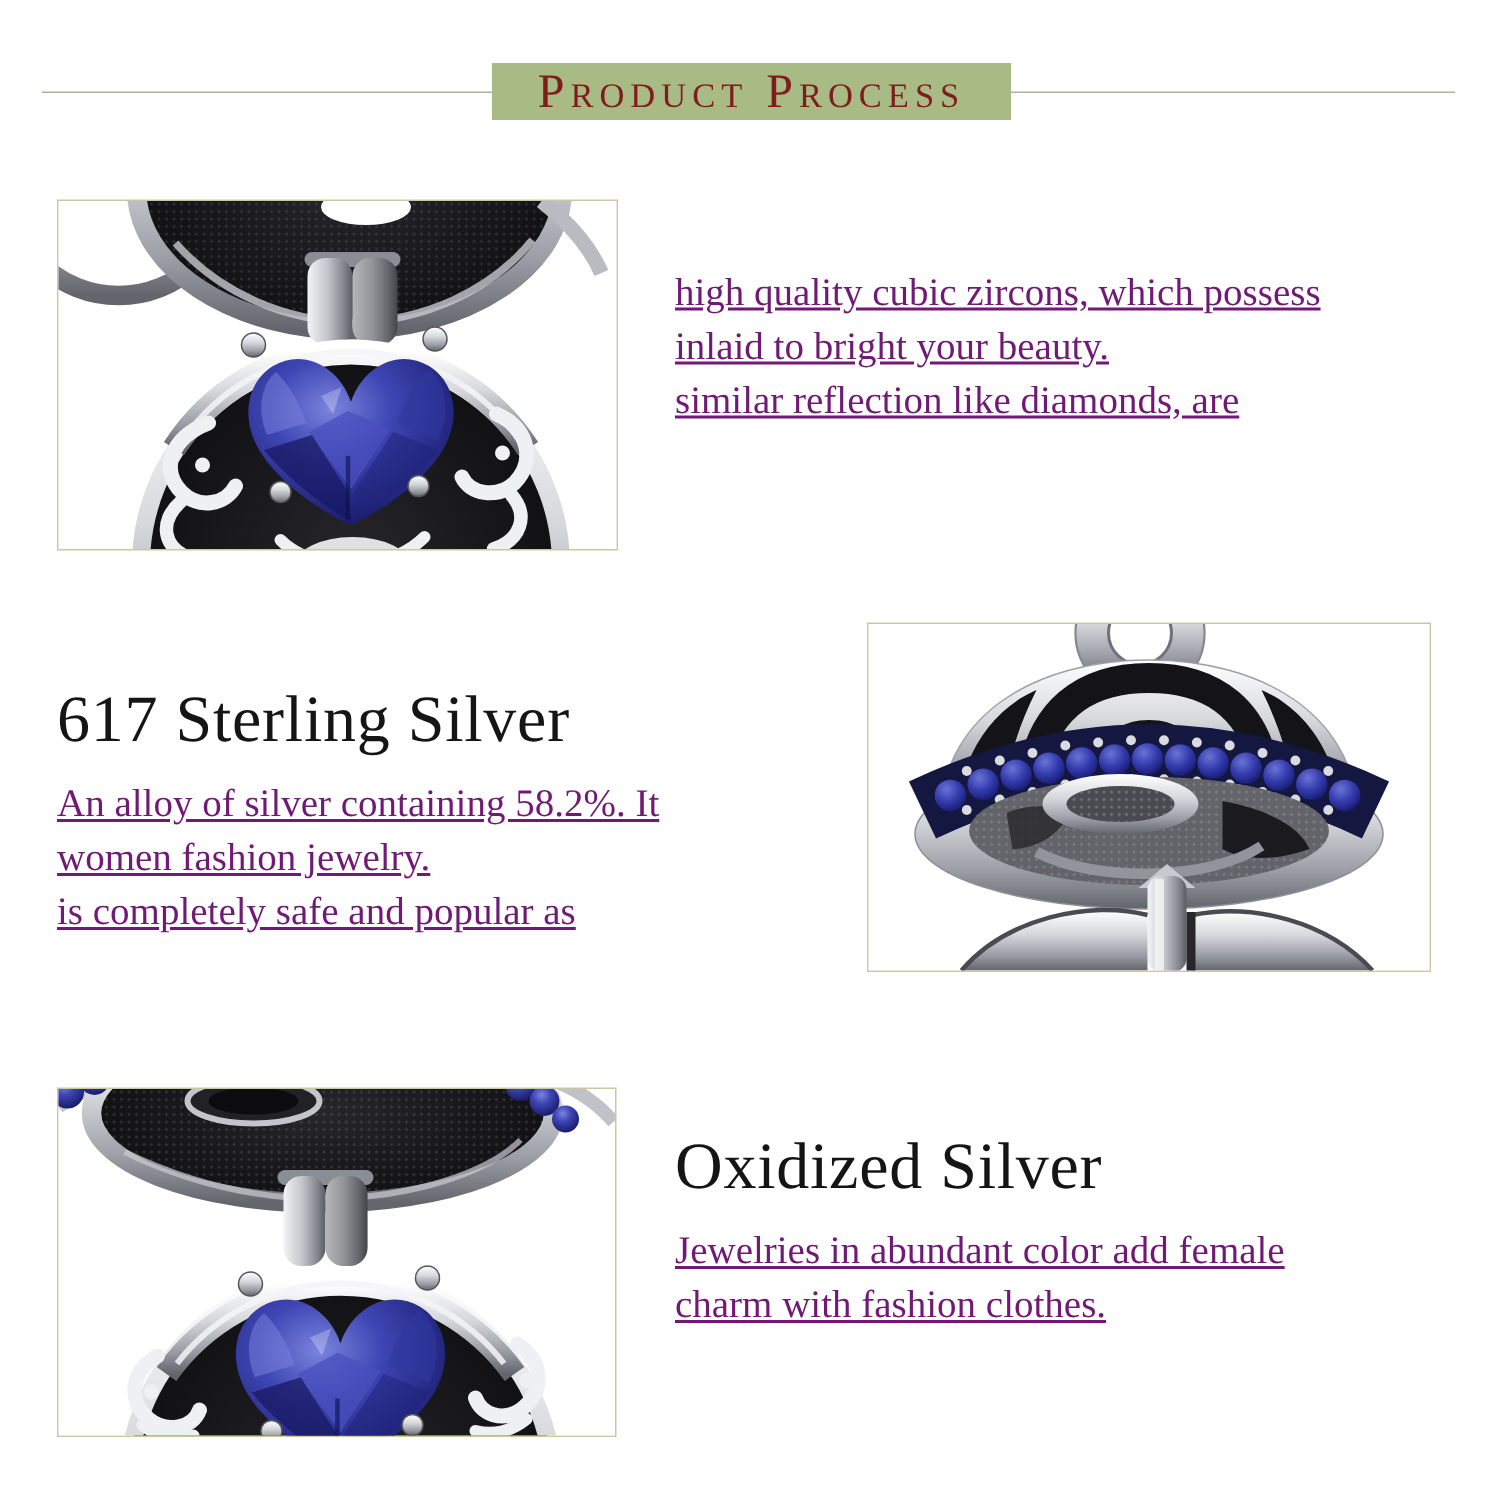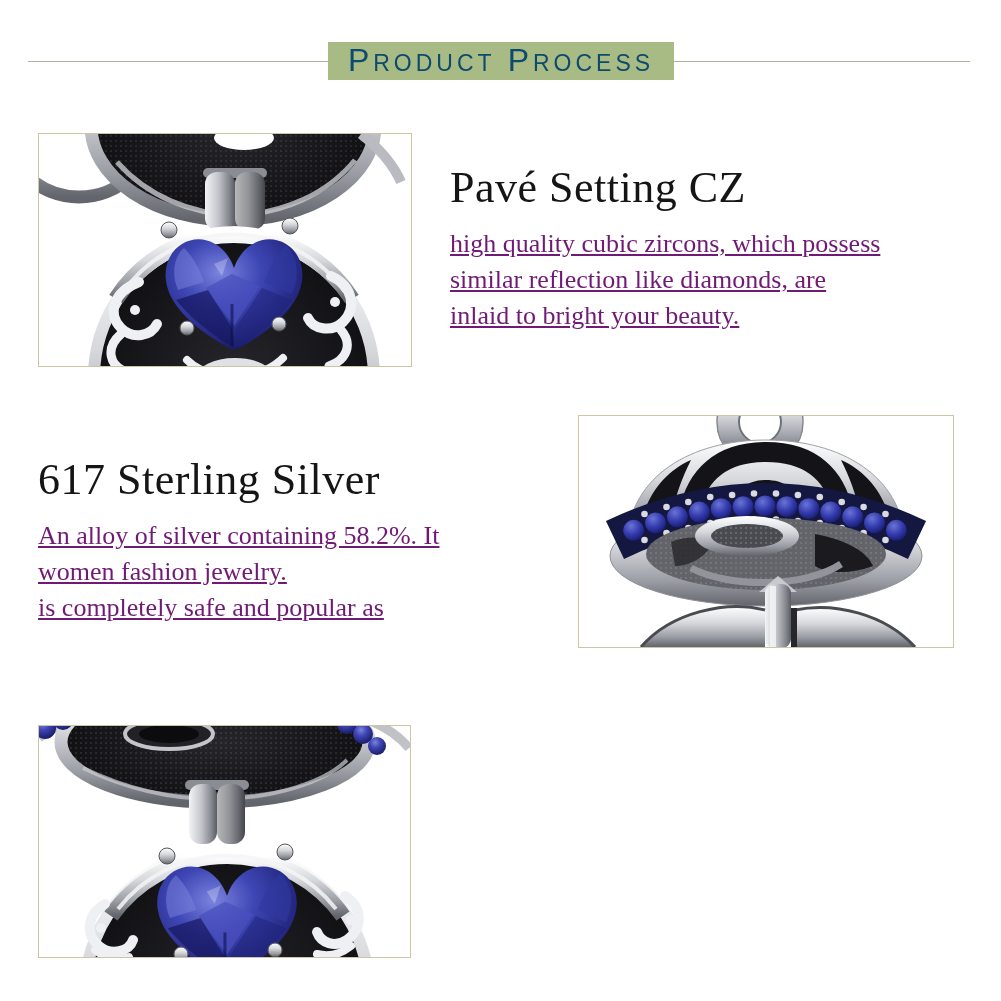--- a/index.html
+++ b/index.html
@@ -4,22 +4,22 @@
 <style>
   html,body{margin:0;padding:0;background:#ffffff;}
   .canvas{position:relative;width:1001px;height:1001px;background:#ffffff;overflow:hidden;
           font-family:"Liberation Serif",serif;}
   
   .hline{position:absolute;height:1px;background:#b3b19b;}
   .hline.left{left:28px;top:61px;width:300px;}
   .hline.right{left:674px;top:61px;width:296px;}
   .hbox{position:absolute;left:328px;top:42px;width:346px;height:38px;background:#a8bb84;
         text-align:center;line-height:37px;white-space:nowrap;}
-  .hword{display:inline-block;text-transform:uppercase;color:#0c4a6e;
-         font-family:Liberation Sans, sans-serif;font-size:23px;letter-spacing:4px;}
+  .hword{display:inline-block;text-transform:uppercase;color:#7f1d1d;
+         font-family:Liberation Serif, serif;font-size:23px;letter-spacing:4px;}
   .hword::first-letter{font-size:32px;}
   .hword+.hword{margin-left:12px;}
   
   .fig{position:absolute;border:1px solid #cbc6a4;box-sizing:border-box;background:#fff;}
   .fig svg{display:block;width:100%;height:100%;}
   .fig1{left:38px;top:133px;width:374px;height:234px;}
   .fig2{left:578px;top:415px;width:376px;height:233px;}
   .fig3{left:38px;top:725px;width:373px;height:233px;}
   
   .tb{position:absolute;}
@@ -114,25 +114,24 @@
         <g>
           <circle cx="130" cy="96" r="8" fill="url(#aSil)" stroke="#55565c" stroke-width="1"></circle>
           <circle cx="251" cy="92" r="8" fill="url(#aSil)" stroke="#55565c" stroke-width="1"></circle>
           <circle cx="148" cy="194" r="7" fill="url(#aSil)" stroke="#55565c" stroke-width="1"></circle>
           <circle cx="240" cy="190" r="7" fill="url(#aSil)" stroke="#55565c" stroke-width="1"></circle>
         </g>
       </g>
     </svg>
   </div>
   <div class="tb tb1">
-    <h2>Pavé Setting CZ</h2>
     <div class="body">
       <div class="bl">high quality cubic zircons, which possess</div>
+      <div class="bl">inlaid to bright your beauty.</div>
       <div class="bl">similar reflection like diamonds, are</div>
-      <div class="bl">inlaid to bright your beauty.</div>
     </div>
   </div>
 
   <div class="tb tb2">
     <h2>617 Sterling Silver</h2>
     <div class="body">
       <div class="bl">An alloy of silver containing 58.2%. It</div>
       <div class="bl">women fashion jewelry.</div>
       <div class="bl">is completely safe and popular as</div>
     </div>
@@ -318,14 +317,21 @@
         </g>
         <g>
           <circle cx="128" cy="130" r="8" fill="url(#cSil)" stroke="#55565c" stroke-width="1"></circle>
           <circle cx="246" cy="126" r="8" fill="url(#cSil)" stroke="#55565c" stroke-width="1"></circle>
           <circle cx="142" cy="228" r="7" fill="url(#cSil)" stroke="#55565c" stroke-width="1"></circle>
           <circle cx="236" cy="224" r="7" fill="url(#cSil)" stroke="#55565c" stroke-width="1"></circle>
         </g>
       </g>
     </svg>
   </div>
+  <div class="tb tb3">
+    <h2>Oxidized Silver</h2>
+    <div class="body">
+      <div class="bl">Jewelries in abundant color add female</div>
+      <div class="bl">charm with fashion clothes.</div>
+    </div>
+  </div>
 
 </div>
 
 </body></html>

